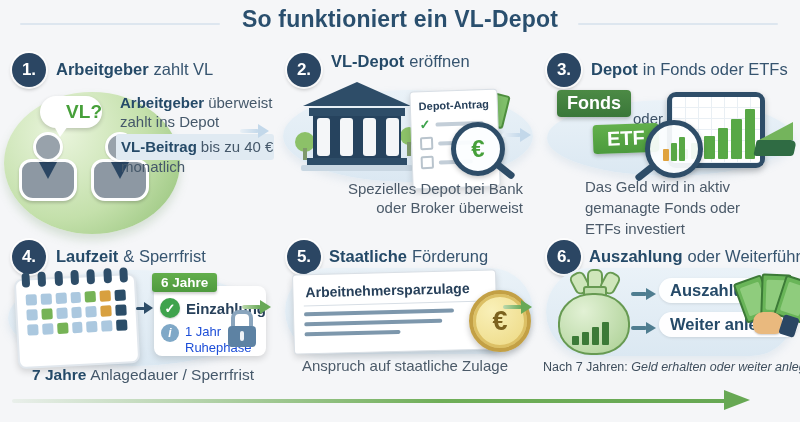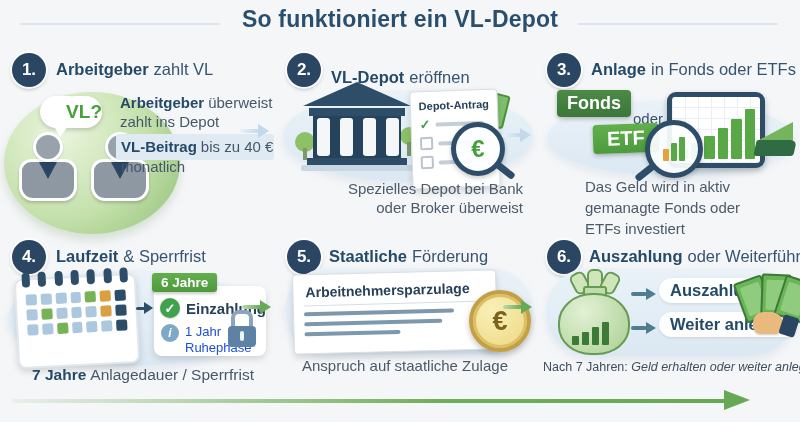--- a/index.html
+++ b/index.html
@@ -197,21 +197,21 @@
       <span>monatlich</span>
     </div>
     <div class="flow light" style="left:232px;top:76px;">
       <div class="shaft"></div>
       <div class="head"></div>
     </div>
   </div>
 
   <div class="step" style="left:283px;top:48px;width:252px;height:182px;">
     <div class="step-num" style="left:4px;top:5px;">2.</div>
-    <div class="step-head" style="left:48px;top:20px;">
+    <div class="step-head" style="left:48px;top:4px;">
       <span class="hb">VL-Depot</span>
       <span class="hr">eröffnen</span>
     </div>
     <div class="blob-blue" style="left:0;top:42px;width:250px;height:92px;border-radius:50%;"></div>
 
     <svg class="abs" style="left:12px;top:32px;" width="124" height="96" viewBox="0 0 124 96">
       <circle cx="10" cy="62" r="10" fill="#8cc168"></circle>
       <rect x="8" y="68" width="4" height="12" fill="#7e9a6b"></rect>
       <circle cx="114" cy="56" r="9" fill="#8cc168"></circle>
       <rect x="112" y="62" width="4" height="14" fill="#7e9a6b"></rect>
@@ -253,21 +253,21 @@
   </div>
 
   <div class="flow light" style="left:502px;top:128px;">
     <div class="shaft"></div>
     <div class="head"></div>
   </div>
 
   <div class="step" style="left:543px;top:48px;width:254px;height:185px;">
     <div class="step-num" style="left:4px;top:5px;">3.</div>
     <div class="step-head" style="left:48px;top:12px;">
-      <span class="hb">Anlage</span>
+      <span class="hb">Depot</span>
       <span class="hr">in Fonds oder ETFs</span>
     </div>
     <div class="blob-blue" style="left:4px;top:52px;width:246px;height:76px;border-radius:50%;"></div>
     <div class="badge fonds" style="left:14px;top:42px;">Fonds</div>
     <div class="oder" style="left:90px;top:50px;margin-top:12px;">oder</div>
     <div class="badge etf" style="left:50px;top:76px;">ETF</div>
     <div class="tablet" style="left:124px;top:44px;">
       <div class="screen">
         <span class="bar" style="height:10px;"></span>
         <span class="bar" style="height:16px;"></span>

